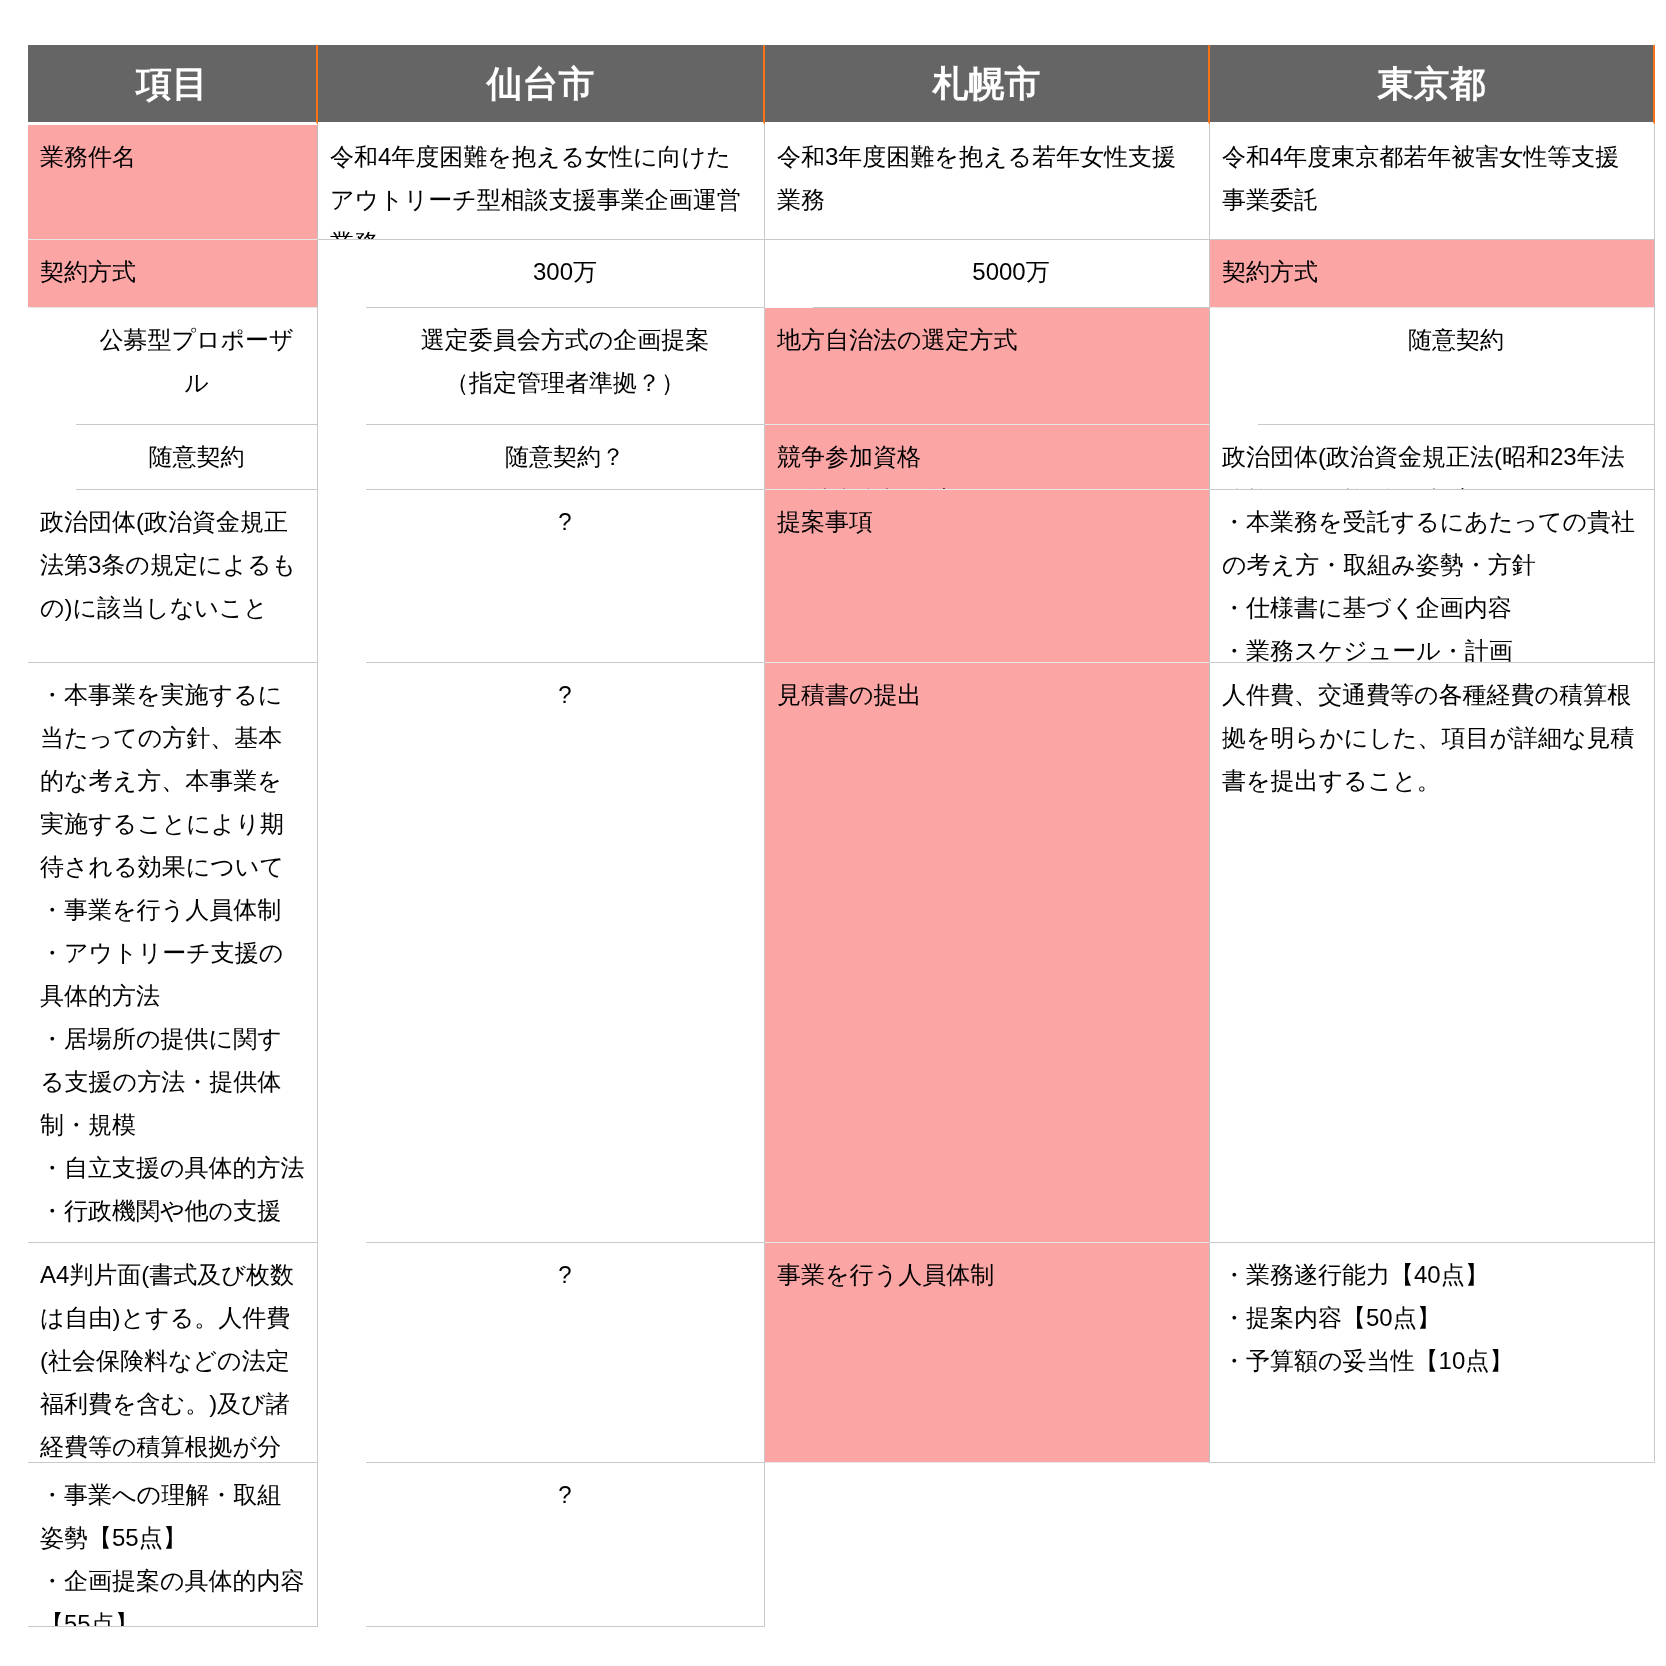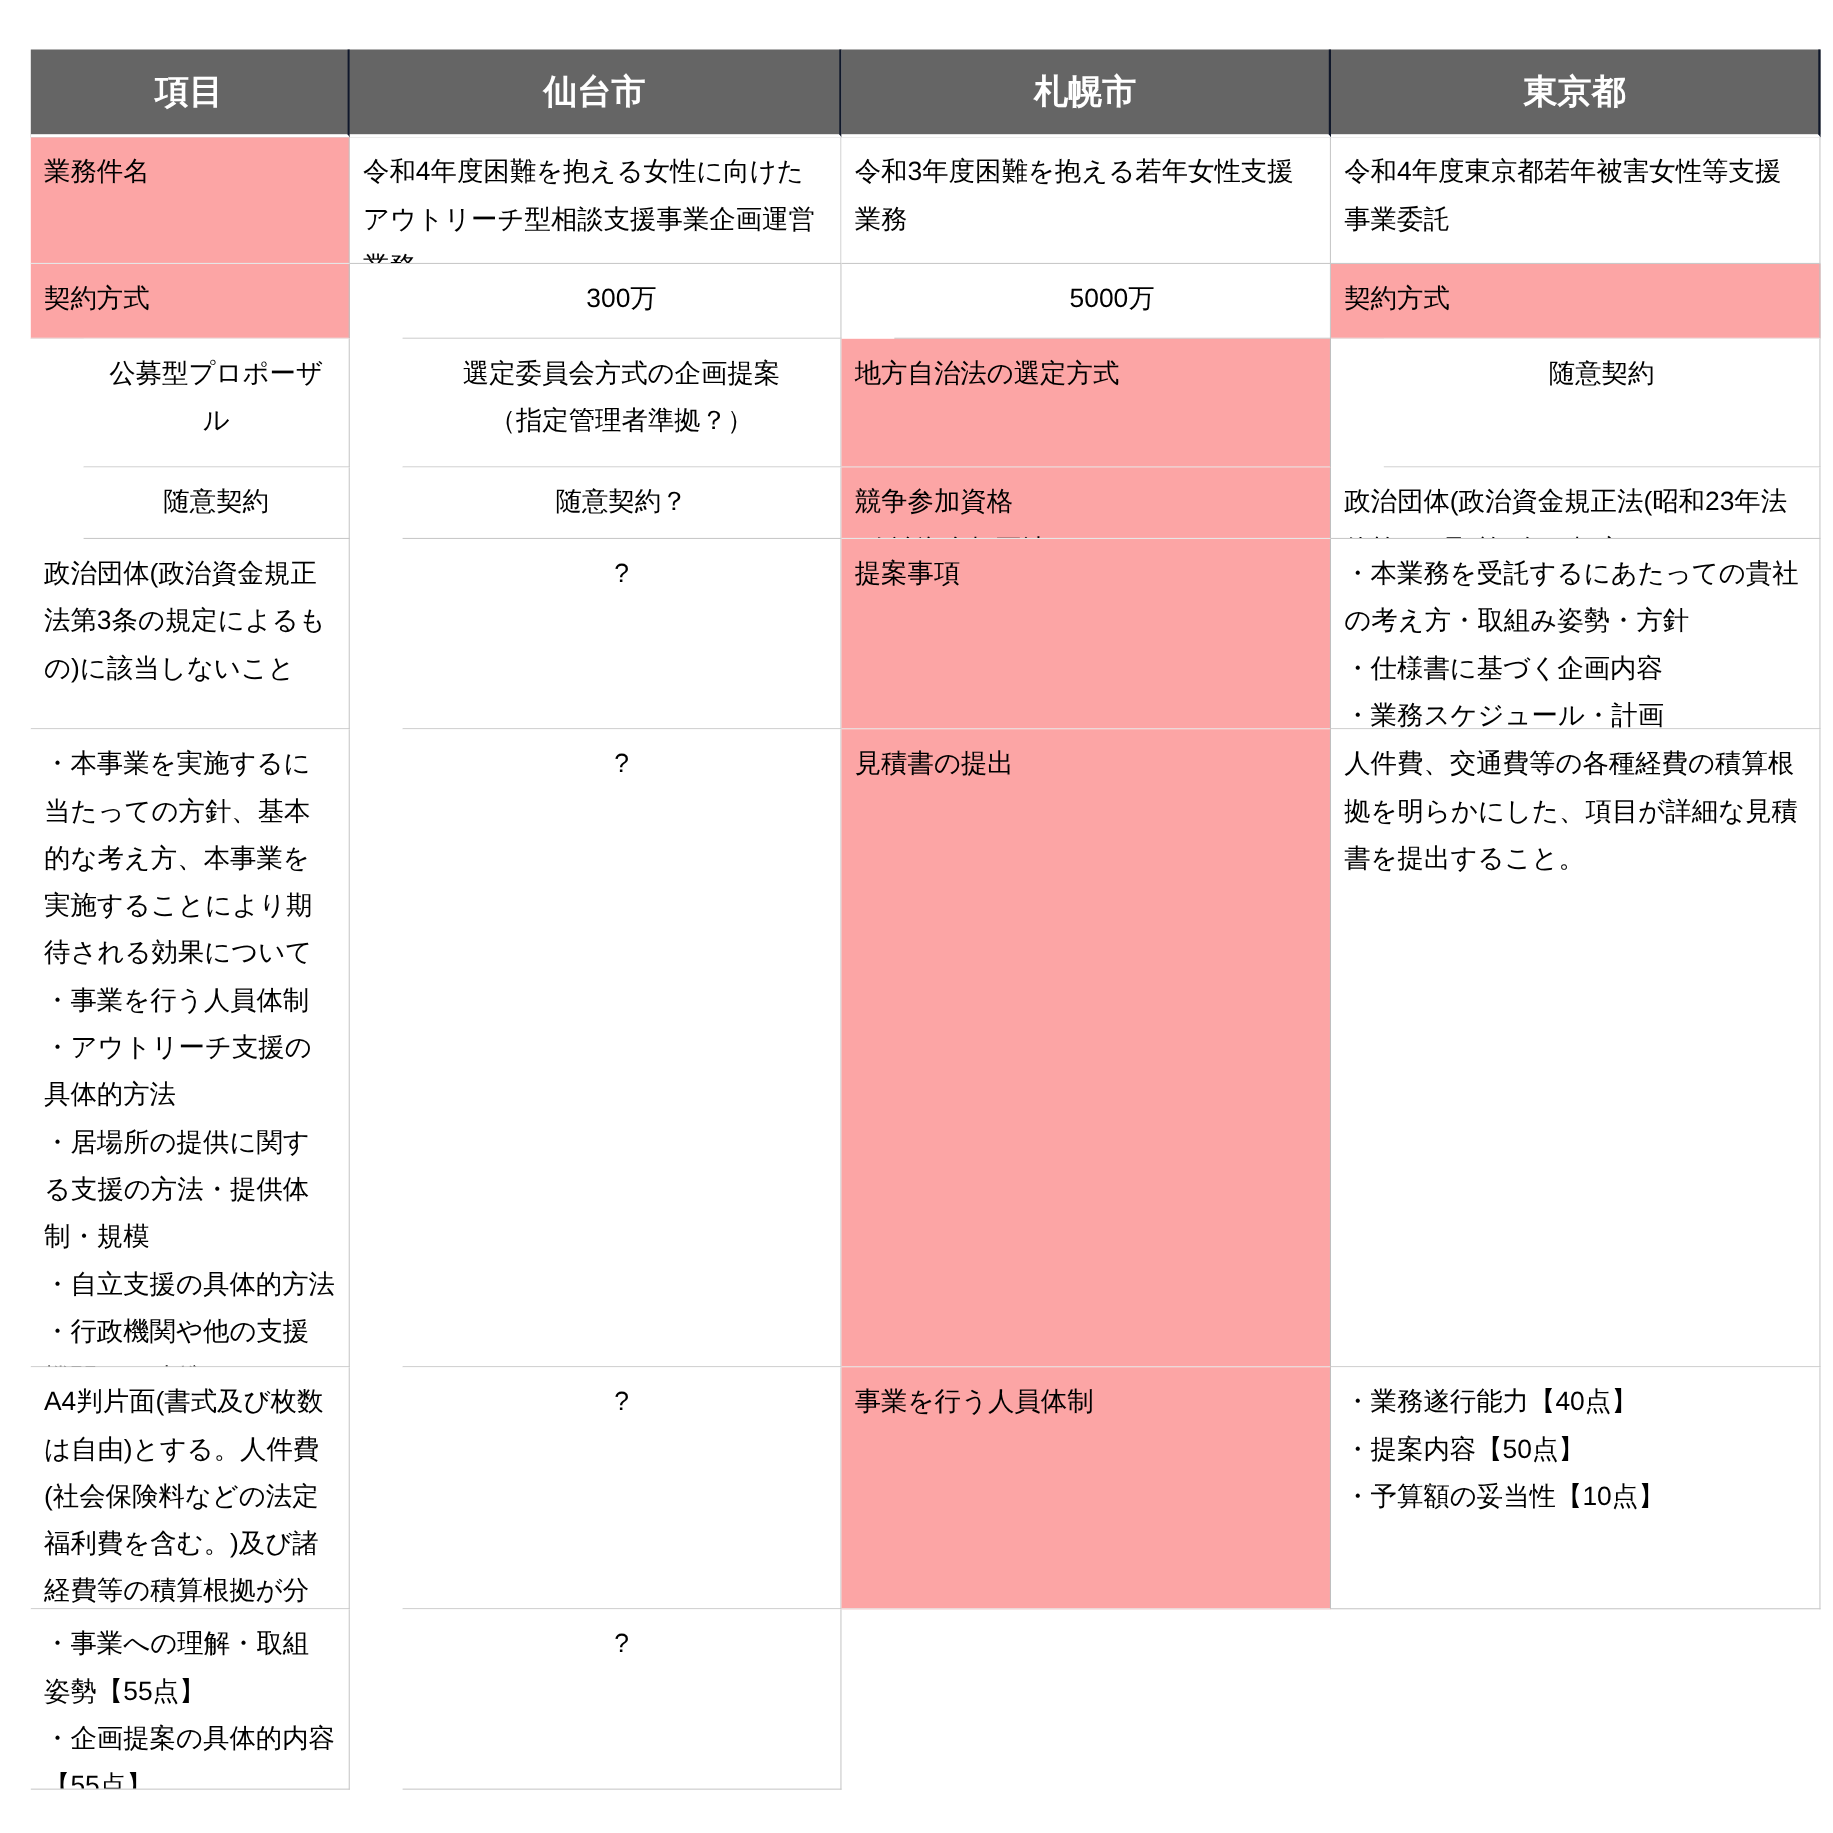--- a/index.html
+++ b/index.html
@@ -40,25 +40,25 @@
   .cell.center { text-align: center; margin-left: 48px; }
   .lcell {
     background: #fca5a5;
     border-right: 1px solid #bfbfbf;
     border-bottom: 1px solid #e6e6e6;
   }
   .hcell {
     background: #656565;
     color: #ffffff;
     font-weight: bold;
-    font-size: 31px;
+    font-size: 36px;
     display: flex;
     align-items: center;
     justify-content: center;
-    border-right: 2px solid #0f172a;
+    border-right: 2px solid #f97316;
     border-bottom: 3px solid #ffffff;
     padding: 0;
     line-height: 1.2;
     overflow: hidden;
     box-sizing: border-box;
   }
   .hcell:last-child, .last-col { border-right: 1px solid #c9c9c9; }
 </style>
 </head>
 <body>

